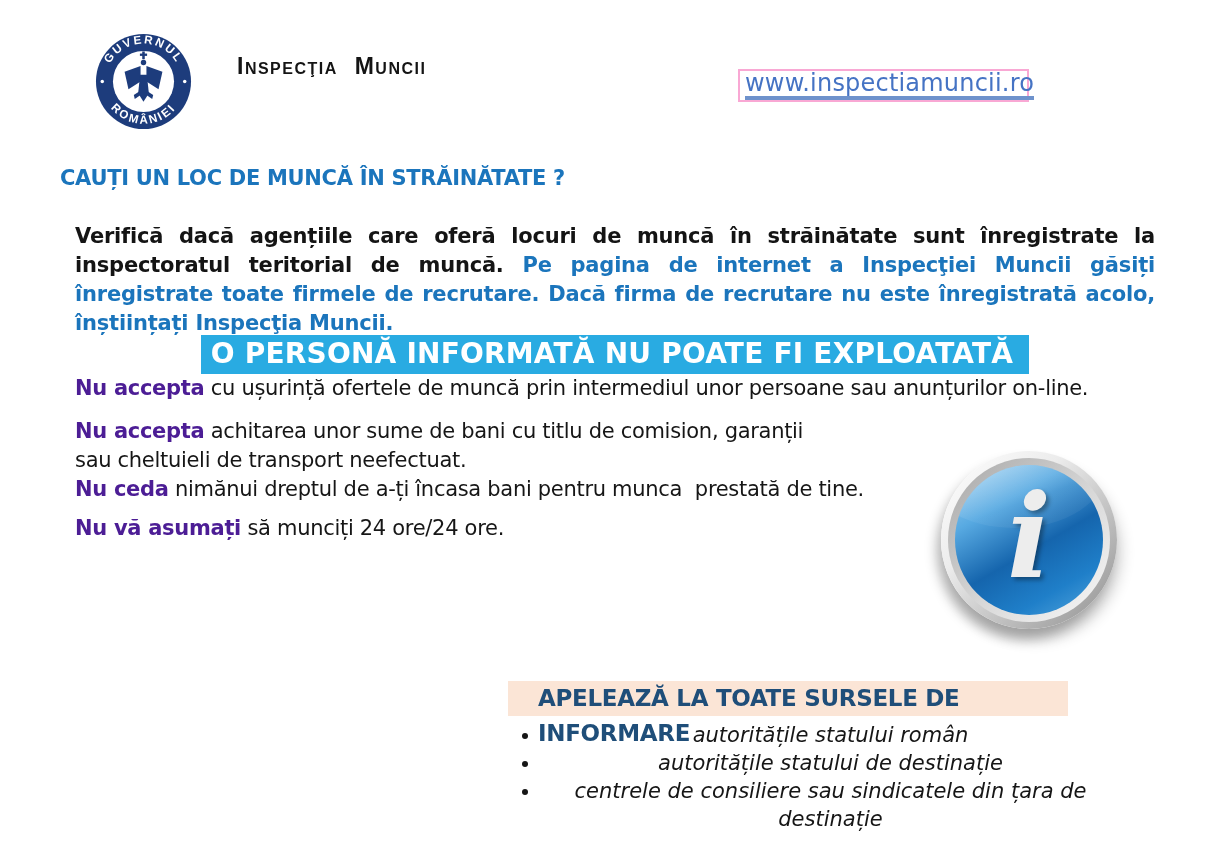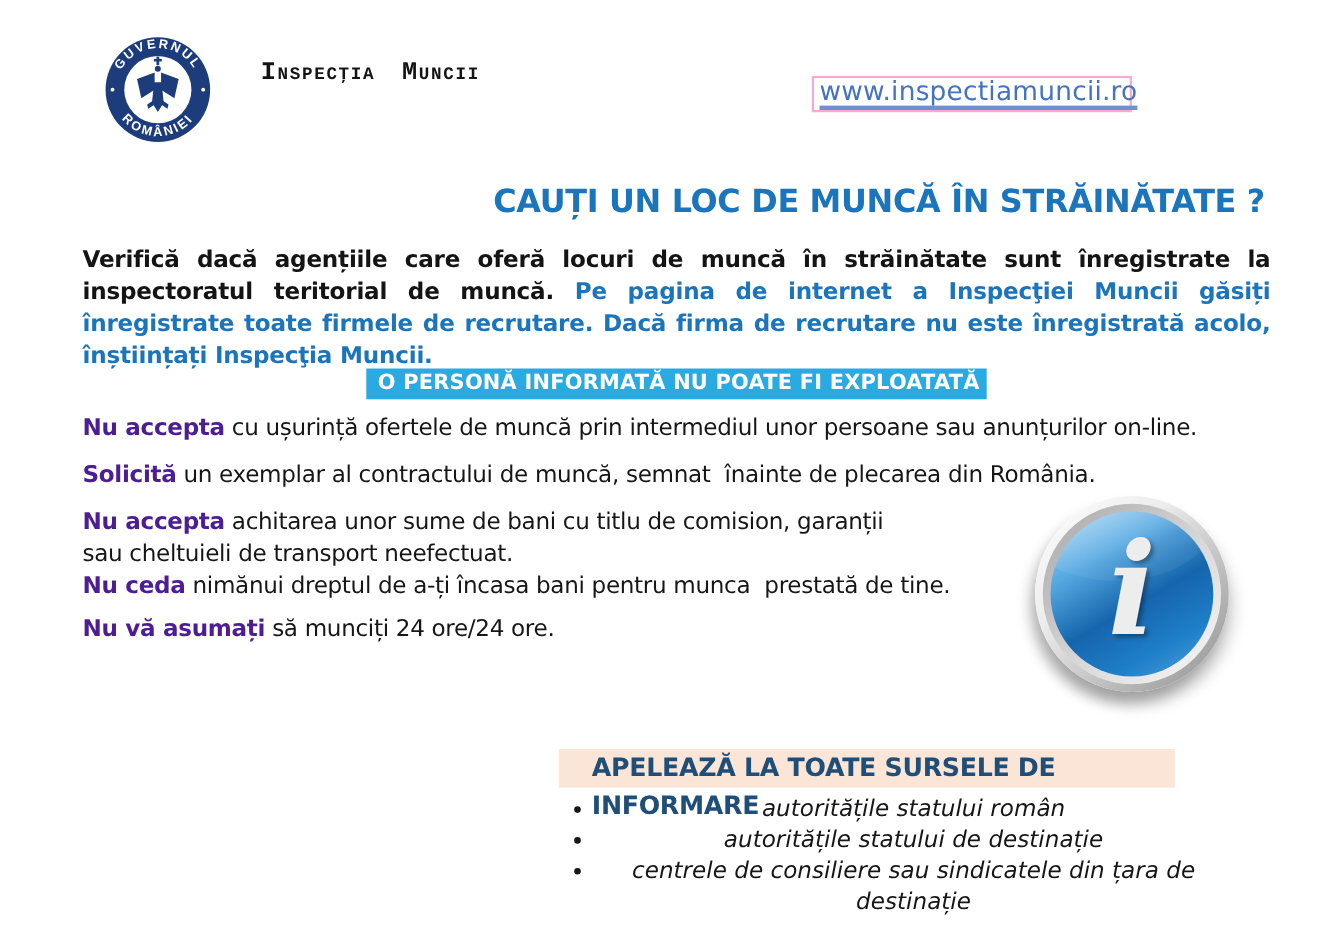--- a/index.html
+++ b/index.html
@@ -6,55 +6,55 @@
   .page {
     position:relative; width:1207px; height:850px; background:#ffffff;
     font-family:"DejaVu Sans", sans-serif; overflow:hidden;
   }
 
   
   .logo { position:absolute; left:95px; top:33px; width:97px; height:97px; }
 
   .org-name {
     position:absolute; left:237px; top:53px;
-    font-family:Liberation Mono, monospace; font-weight:bold;
+    font-family:Liberation Sans, sans-serif; font-weight:bold;
     font-size:23px; font-variant:small-caps; letter-spacing:1.5px; word-spacing:9px;
     color:#141414;
   }
 
   .link-box {
     position:absolute; left:738px; top:56px; width:291px; height:33px;
     border:2px solid #f9a8d4; box-sizing:border-box;
     display:flex; align-items:center; padding-left:5px; background:#fff;margin-top:13px;
   }
   .website-link {
     font-size:24px; color:#4573c4; text-decoration:none; line-height:1;
     border-bottom:4px solid #6e92cc; padding-bottom:1px; letter-spacing:0.2px;
     cursor:pointer;
   }
 
   
   .title {
-    position:absolute; left:60px; top:166px; width:1090px; text-align:right;
-    font-size:29px; font-weight:bold; color:#1b75bc; letter-spacing:-0.3px;
+    position:absolute; left:60px; top:166px; width:1090px; text-align:left;
+    font-size:21px; font-weight:bold; color:#1b75bc; letter-spacing:-0.3px;
   }
 
   
   .intro {
     position:absolute; left:75px; top:222px; width:1080px;
     font-size:21px; font-weight:bold; line-height:29px; color:#141414;
     text-align:justify; letter-spacing:-0.2px;
   }
   .blue { color:#1b75bc; }
 
   
   .banner-row { position:absolute; left:75px; top:335px; width:1080px; text-align:center; }
   .banner {
     display:inline-block; background:#29abe2; color:#ffffff;
-    font-weight:bold; font-size:19px; padding:2px 6px 4px 10px; letter-spacing:0.2px;
+    font-weight:bold; font-size:28px; padding:2px 16px 4px 10px; letter-spacing:0.2px;
   }
 
   
   .advice {
     position:absolute; left:75px; top:374px; width:1085px;
     font-size:21px; line-height:29px; color:#161616; letter-spacing:-0.3px;
   }
   .advice p { margin:0 0 14px 0; white-space:pre-wrap; }
   .advice p.block4 { margin-bottom:10px; }
   .advice p:last-child { margin-bottom:0; }
@@ -140,21 +140,20 @@
   <div class="title">CAUȚI UN LOC DE MUNCĂ ÎN STRĂINĂTATE ?</div>
 
   <div class="intro"><span>Verifică dacă agențiile care oferă locuri de muncă în străinătate sunt înregistrate la inspectoratul teritorial de muncă. </span><span class="blue">Pe pagina de internet a Inspecţiei Muncii găsiți înregistrate toate firmele de recrutare. Dacă firma de recrutare nu este înregistrată acolo, înștiințați Inspecţia Muncii.</span></div>
 
   <div class="banner-row">
     <span class="banner">O PERSONĂ INFORMATĂ NU POATE FI EXPLOATATĂ</span>
   </div>
 
   <div class="advice">
     <p><span class="lead">Nu accepta</span><span> cu ușurință ofertele de muncă prin intermediul unor persoane sau anunțurilor on-line.</span></p>
-    <p><span class="lead">Solicită</span><span> un exemplar al contractului de muncă, semnat  înainte de plecarea din România.</span></p>
     <p class="block4"><span class="lead">Nu accepta</span><span> achitarea unor sume de bani cu titlu de comision, garanții</span><br><span>sau cheltuieli de transport neefectuat.</span><br><span class="lead">Nu ceda</span><span> nimănui dreptul de a-ți încasa bani pentru munca  prestată de tine.</span></p>
     <p><span class="lead">Nu vă asumați</span><span> să munciți 24 ore/24 ore.</span><br></p>
   </div>
 
   <div class="info-icon">
     <div class="ring1"></div>
     <div class="ring2"></div>
     <div class="face">
       <div class="gloss"></div>
       <div class="glyph">i</div>

